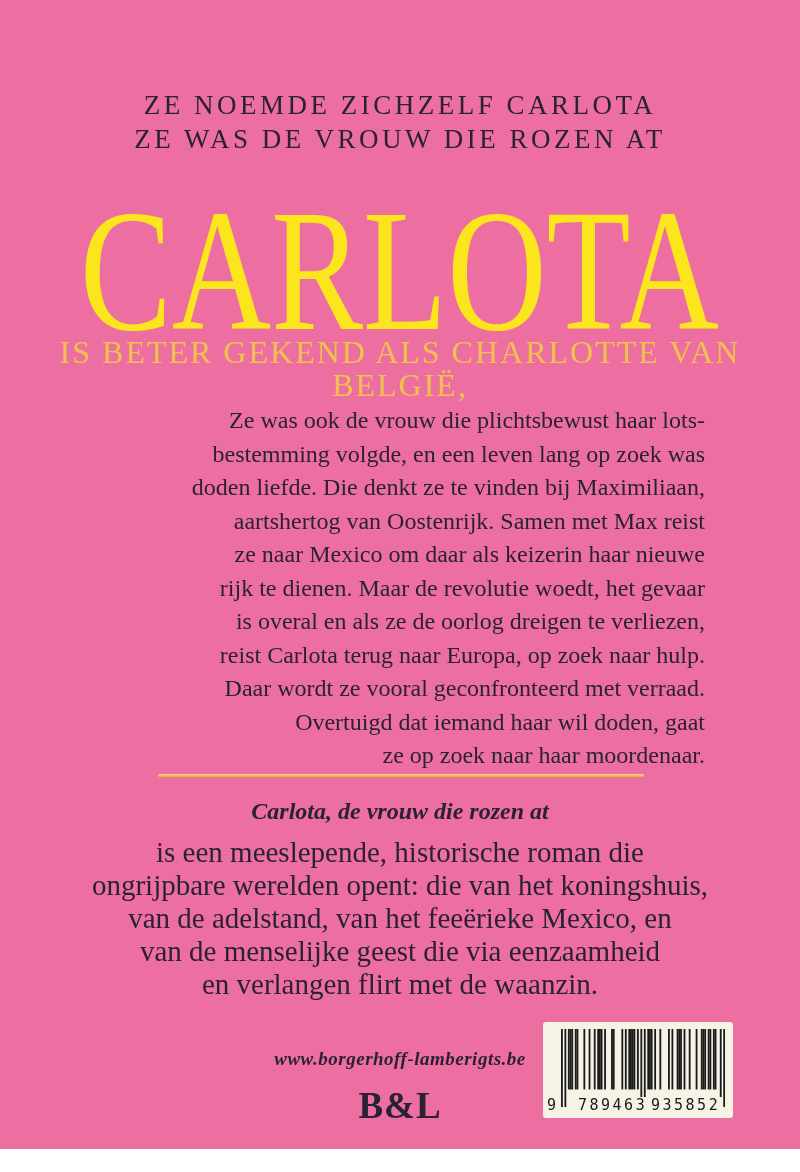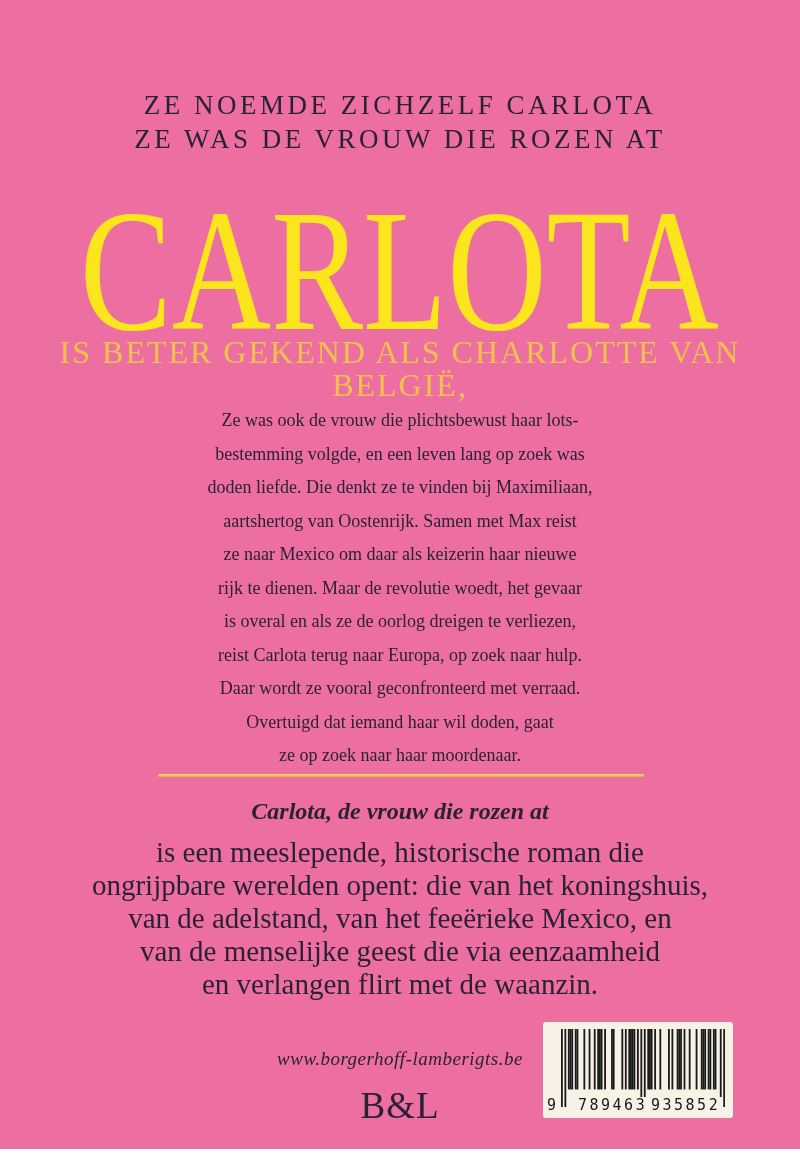--- a/index.html
+++ b/index.html
@@ -31,43 +31,43 @@
     transform:scale(0.93,1.18);transform-origin:center center;
     white-space:nowrap;
   }
   .subtitle{
     position:absolute;top:336px;left:0;right:0;
     text-align:center;color:var(--gold);
     font-size:32px;line-height:33px;letter-spacing:2px;font-weight:500;
   }
   .synopsis{
     position:absolute;top:404px;left:95px;right:95px;
-    text-align:center;font-size:18px;line-height:33.5px;
+    text-align:right;font-size:24px;line-height:33.5px;
   }
   .divider{
     position:absolute;top:774px;left:158px;width:486px;height:3px;
     background:linear-gradient(to bottom,#ffdf71,#eda33f);
     border-radius:2px;
   }
   .review-title{
     position:absolute;top:798px;left:0;right:0;
     text-align:center;font-style:italic;font-weight:600;font-size:24px;
   }
   .review{
     position:absolute;top:836px;left:70px;right:70px;
     text-align:center;font-size:29px;line-height:33px;
   }
   .website{
     position:absolute;top:1048px;left:0;right:0;
-    text-align:center;font-style:italic;font-weight:normal;
+    text-align:center;font-style:italic;font-weight:bold;
     font-size:19px;letter-spacing:0.5px;
   }
   .publisher-logo{
     position:absolute;top:1084px;left:0;right:0;
-    text-align:center;font-size:37px;font-weight:normal;letter-spacing:1px;
+    text-align:center;font-size:37px;font-weight:bold;letter-spacing:1px;
   }
   .barcode-box{
     position:absolute;left:543px;top:1022px;width:190px;height:96px;
     background:var(--barcode-bg);border-radius:3px;
   }
   .barcode-svg{
     position:absolute;left:18px;top:7px;width:164px;height:78px;
   }
   .bc-digit{
     position:absolute;bottom:5px;

